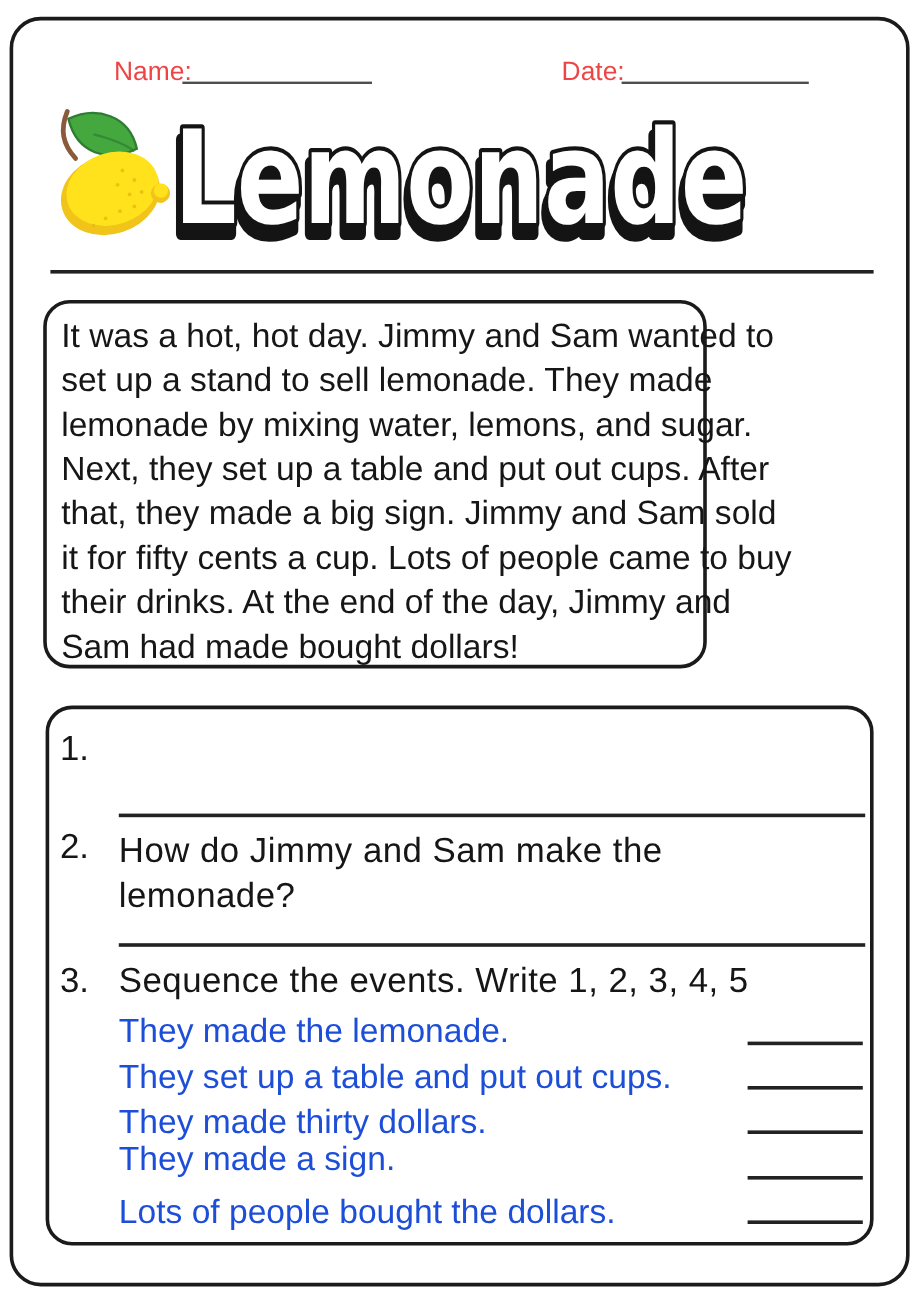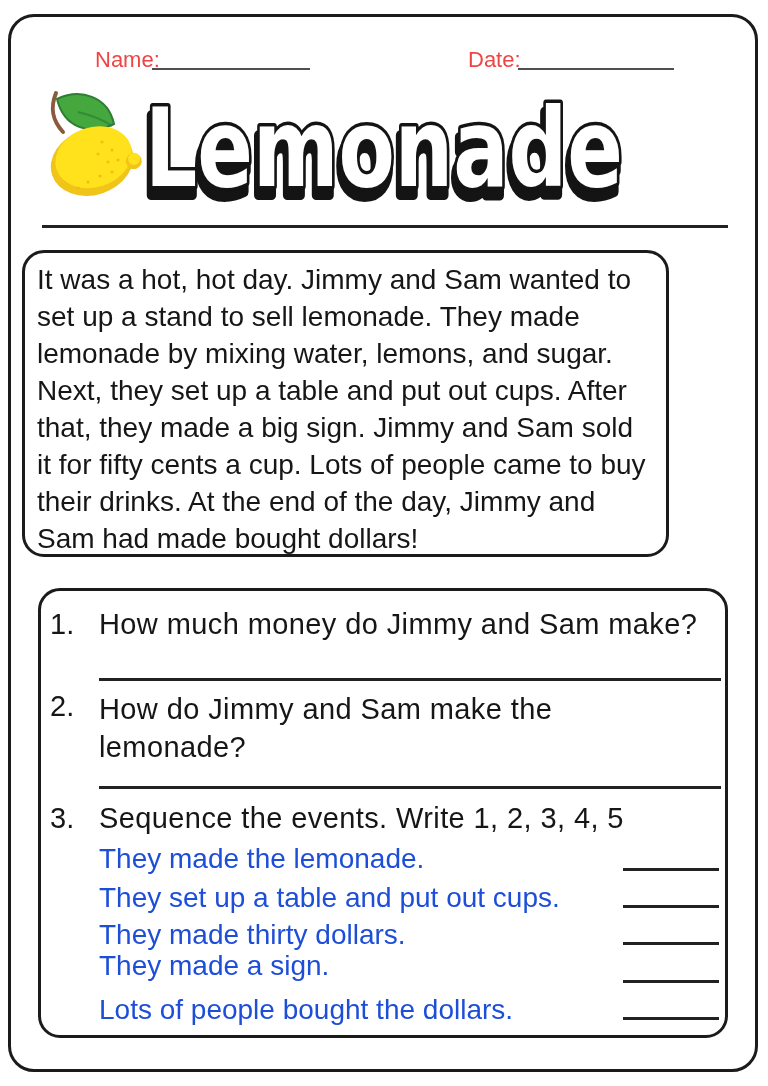--- a/index.html
+++ b/index.html
@@ -17,21 +17,21 @@
   .date-label{left:468px;top:47px;}
   .write-line{position:absolute;height:0;border-top:2px solid #4f4f4f;}
   .name-line{left:152px;top:68px;width:158px;}
   .date-line{left:518px;top:68px;width:156px;}
   
   .title-svg{position:absolute;left:145px;top:88px;width:500px;height:120px;}
   .lemon-svg{position:absolute;left:42px;top:90px;width:106px;height:114px;}
   .title-rule{position:absolute;left:42px;top:225px;width:686px;height:0;border-top:3px solid #222;}
   
   .story-box{
-    position:absolute;left:22px;top:250px;width:647px;height:307px;
+    position:absolute;left:36px;top:250px;width:553px;height:307px;
     border:3px solid #1b1b1b;border-radius:22px;box-sizing:border-box;
     padding:8px 8px 0 12px;
   }
   .story-line{font-size:28px;line-height:37px;white-space:nowrap;color:#161616;}
   
   .q-box{
     position:absolute;left:38px;top:588px;width:690px;height:450px;
     border:3px solid #1b1b1b;border-radius:22px;box-sizing:border-box;
   }
   .q-num{position:absolute;font-size:29px;color:#161616;}
@@ -90,21 +90,20 @@
     <div class="story-line">Next, they set up a table and put out cups. After</div>
     <div class="story-line">that, they made a big sign. Jimmy and Sam sold</div>
     <div class="story-line">it for fifty cents a cup. Lots of people came to buy</div>
     <div class="story-line">their drinks. At the end of the day, Jimmy and</div>
     <div class="story-line">Sam had made bought dollars!</div>
   </div>
 
   <div class="q-box">
 
     <span class="q-num" style="left:9px;top:17px;">1.</span>
-    <span class="q-text" style="left:58px;top:17px;">How much money do Jimmy and Sam make?</span>
     <div class="answer-line" style="left:58px;top:87px;width:622px;"></div>
 
     <span class="q-num" style="left:9px;top:99px;">2.</span>
     <div class="q-text" style="left:58px;top:99px;">
       <div>How do Jimmy and Sam make the</div>
       <div>lemonade?</div>
     </div>
     <div class="answer-line" style="left:58px;top:195px;width:622px;"></div>
 
     <span class="q-num" style="left:9px;top:211px;">3.</span>

